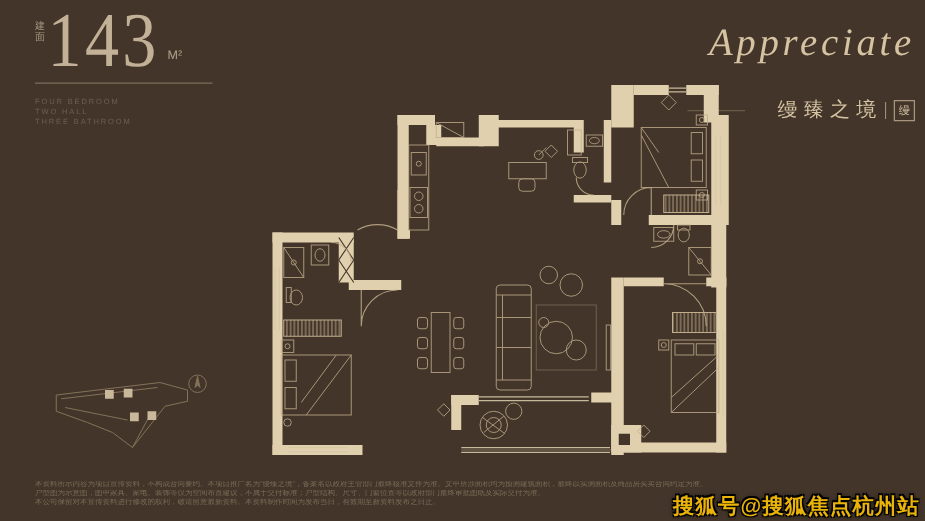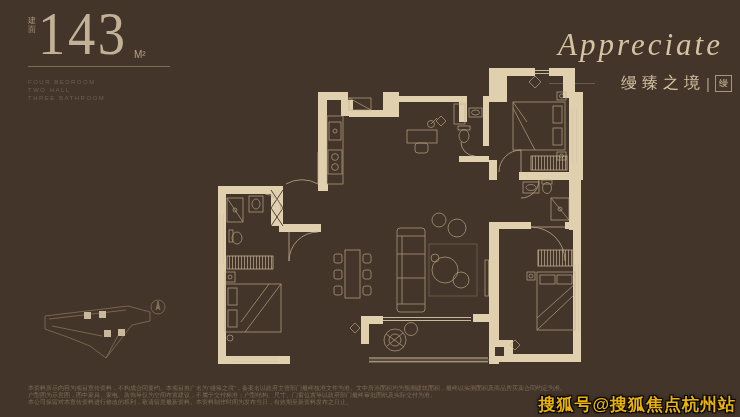--- a/index.html
+++ b/index.html
@@ -6,29 +6,29 @@
   .stage{position:relative;width:740px;height:417px;background:#43352a;overflow:hidden;
          font-family:"Liberation Sans",sans-serif;color:#d2c1a3;}
   
   .hdr{position:absolute;left:28px;top:4px;width:220px;}
   .area-row{display:flex;align-items:flex-start;}
   .area-prefix{display:flex;flex-direction:column;font-size:8px;line-height:9px;
                color:#a6947c;margin-top:12px;margin-right:2px;letter-spacing:0;}
   .area-num{font-family:"Liberation Serif",serif;font-size:62px;line-height:58px;
             font-weight:400;color:#c3b197;letter-spacing:3px;transform:scaleX(.88);
             transform-origin:left top;}
-  .area-unit{font-size:10px;color:#b3a189;align-self:flex-end;margin-left:-6px;margin-bottom:2px;}
+  .area-unit{font-size:10px;color:#b3a189;align-self:flex-end;margin-left:-6px;margin-bottom:12px;}
   .hdr-rule{width:142px;height:1px;background:#7c6c59;margin:4px 0 7px 0;}
   .layout-text{font-size:15px;font-weight:700;letter-spacing:4px;color:#d0bfa1;}
   .spec{margin-top:11px;font-size:6px;line-height:8px;letter-spacing:1.5px;color:#6e5f4f;}
   
-  .brand{position:absolute;top:27px;right:8px;text-align:center;}
+  .brand{position:absolute;top:16px;right:8px;text-align:right;}
   .brand-script{font-family:"Liberation Serif",serif;font-style:italic;font-size:31px;
                 color:#d5c3a2;letter-spacing:3px;}
-  .brand-cn-row{margin-top:10px;display:flex;align-items:center;justify-content:flex-end;}
+  .brand-cn-row{margin-top:26px;display:flex;align-items:center;justify-content:flex-end;font-family:Liberation Serif, serif;}
   .brand-hline{width:46px;height:1px;background:#6b5b49;margin-right:26px;}
   .brand-cn{font-size:16px;letter-spacing:5px;color:#d5c3a2;}
   .brand-divider{font-size:15px;margin:0 5px 0 1px;color:#c2b094;opacity:.85;}
   .brand-seal{width:15px;height:15px;border:1px solid #a8967c;display:flex;align-items:center;
               justify-content:center;font-size:9px;color:#d5c3a2;}
   
   .plan{position:absolute;left:183px;top:64px;}
   .siteplan{position:absolute;left:42px;top:296px;opacity:.85;}
   
   .disclaimer{position:absolute;left:28px;top:385px;width:545px;font-size:6px;line-height:7px;

